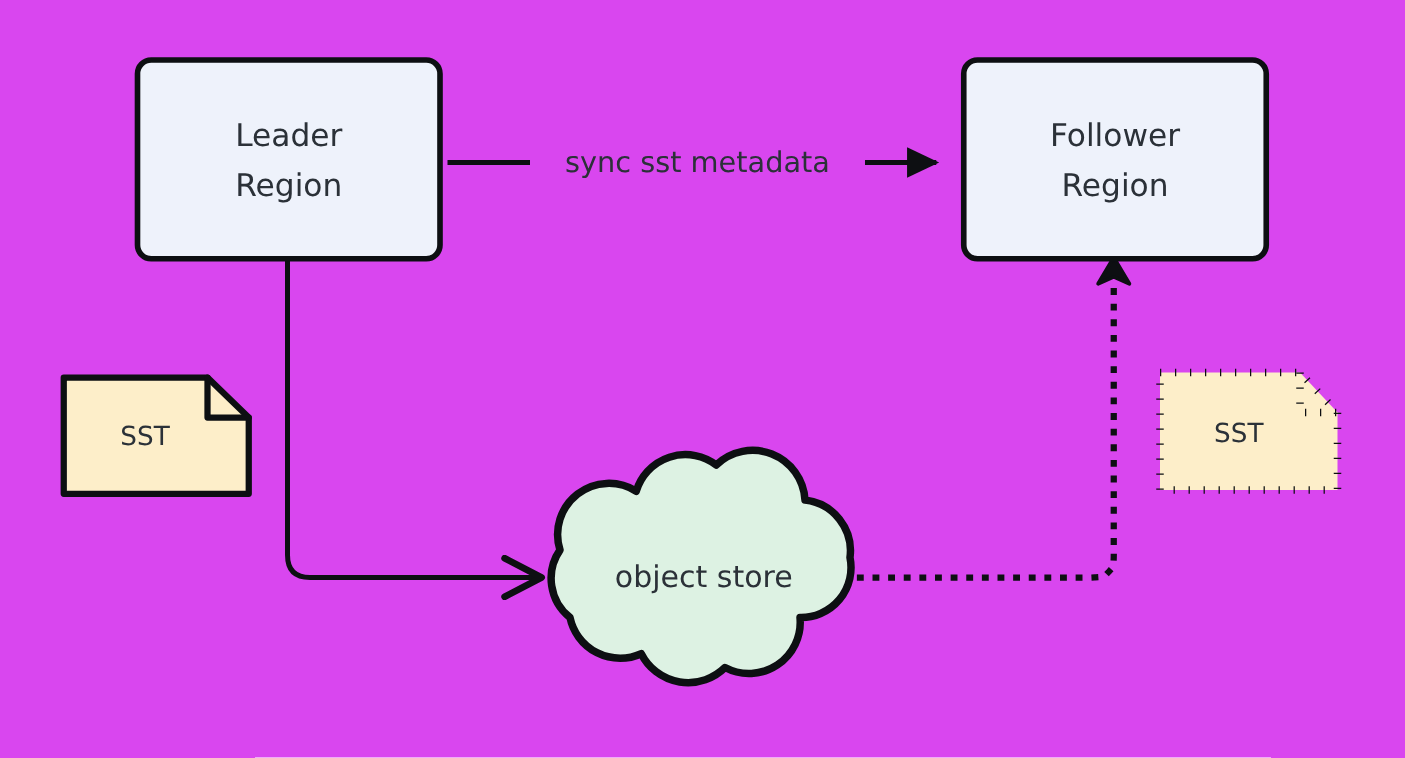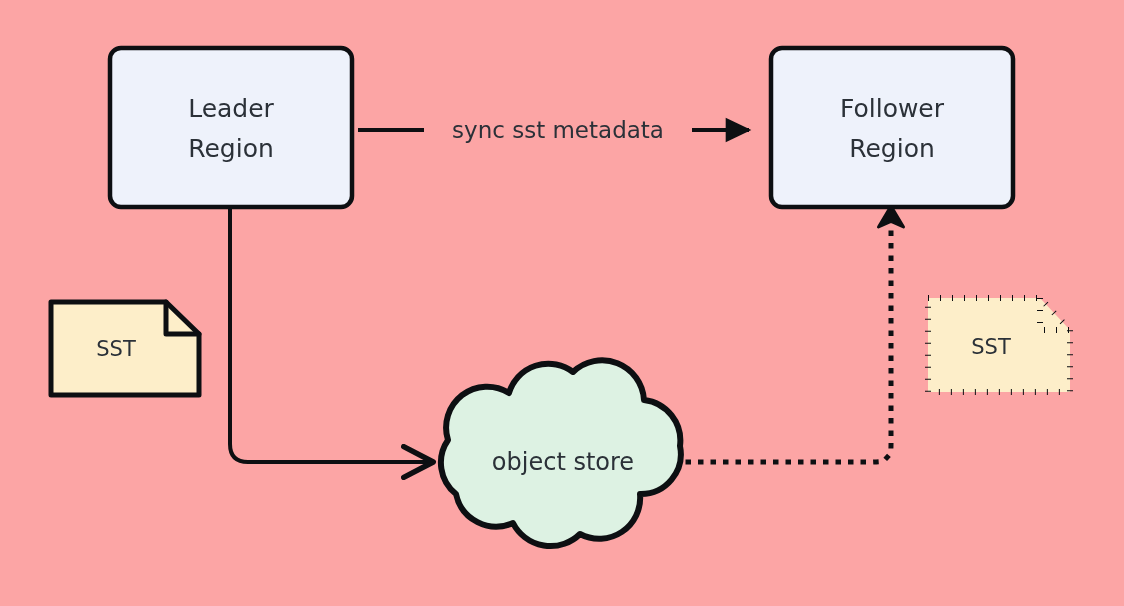--- a/index.html
+++ b/index.html
@@ -8,21 +8,21 @@
     padding: 0;
     background: #ffffff;
   }
   body {
     font-family: "DejaVu Sans", "Liberation Sans", sans-serif;
   }
   #diagram-root {
     position: relative;
     width: 1124px;
     height: 606px;
-    background: #fca5a5;
+    background: #d946ef;
     overflow: hidden;
   }
   #diagram-svg {
     position: absolute;
     top: 0;
     left: 0;
     width: 1124px;
     height: 606px;
     display: block;
   }

